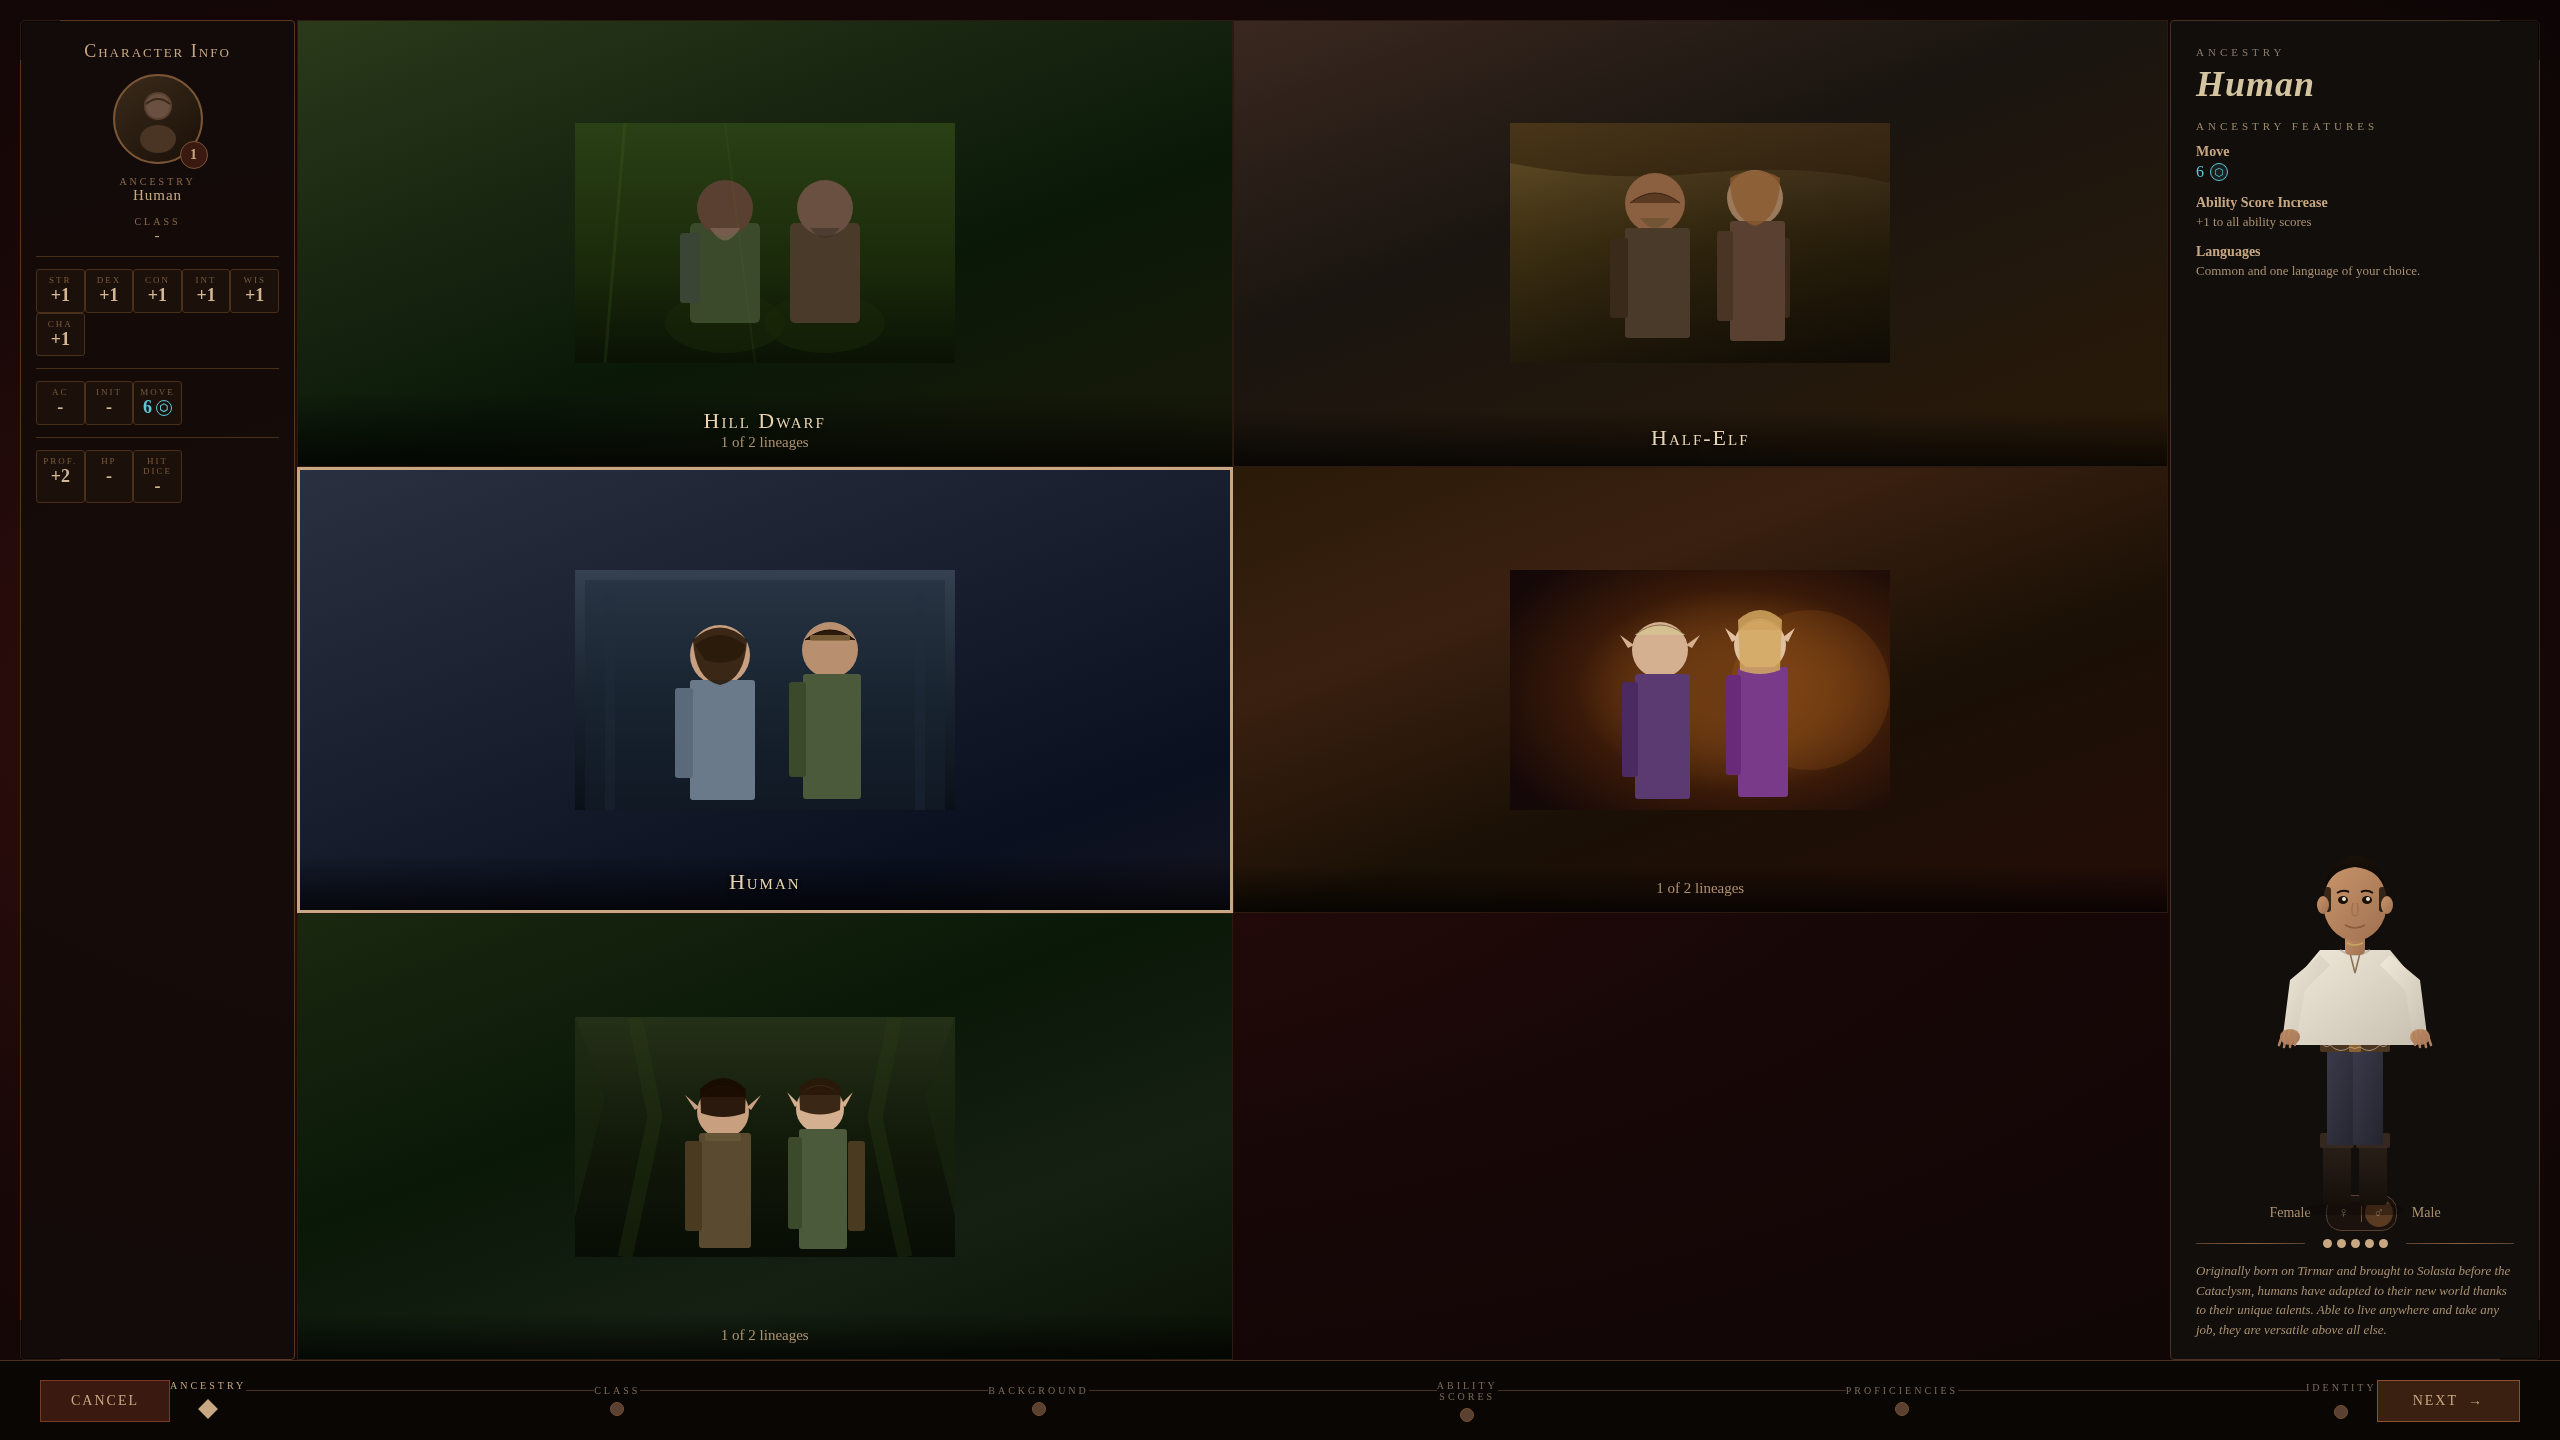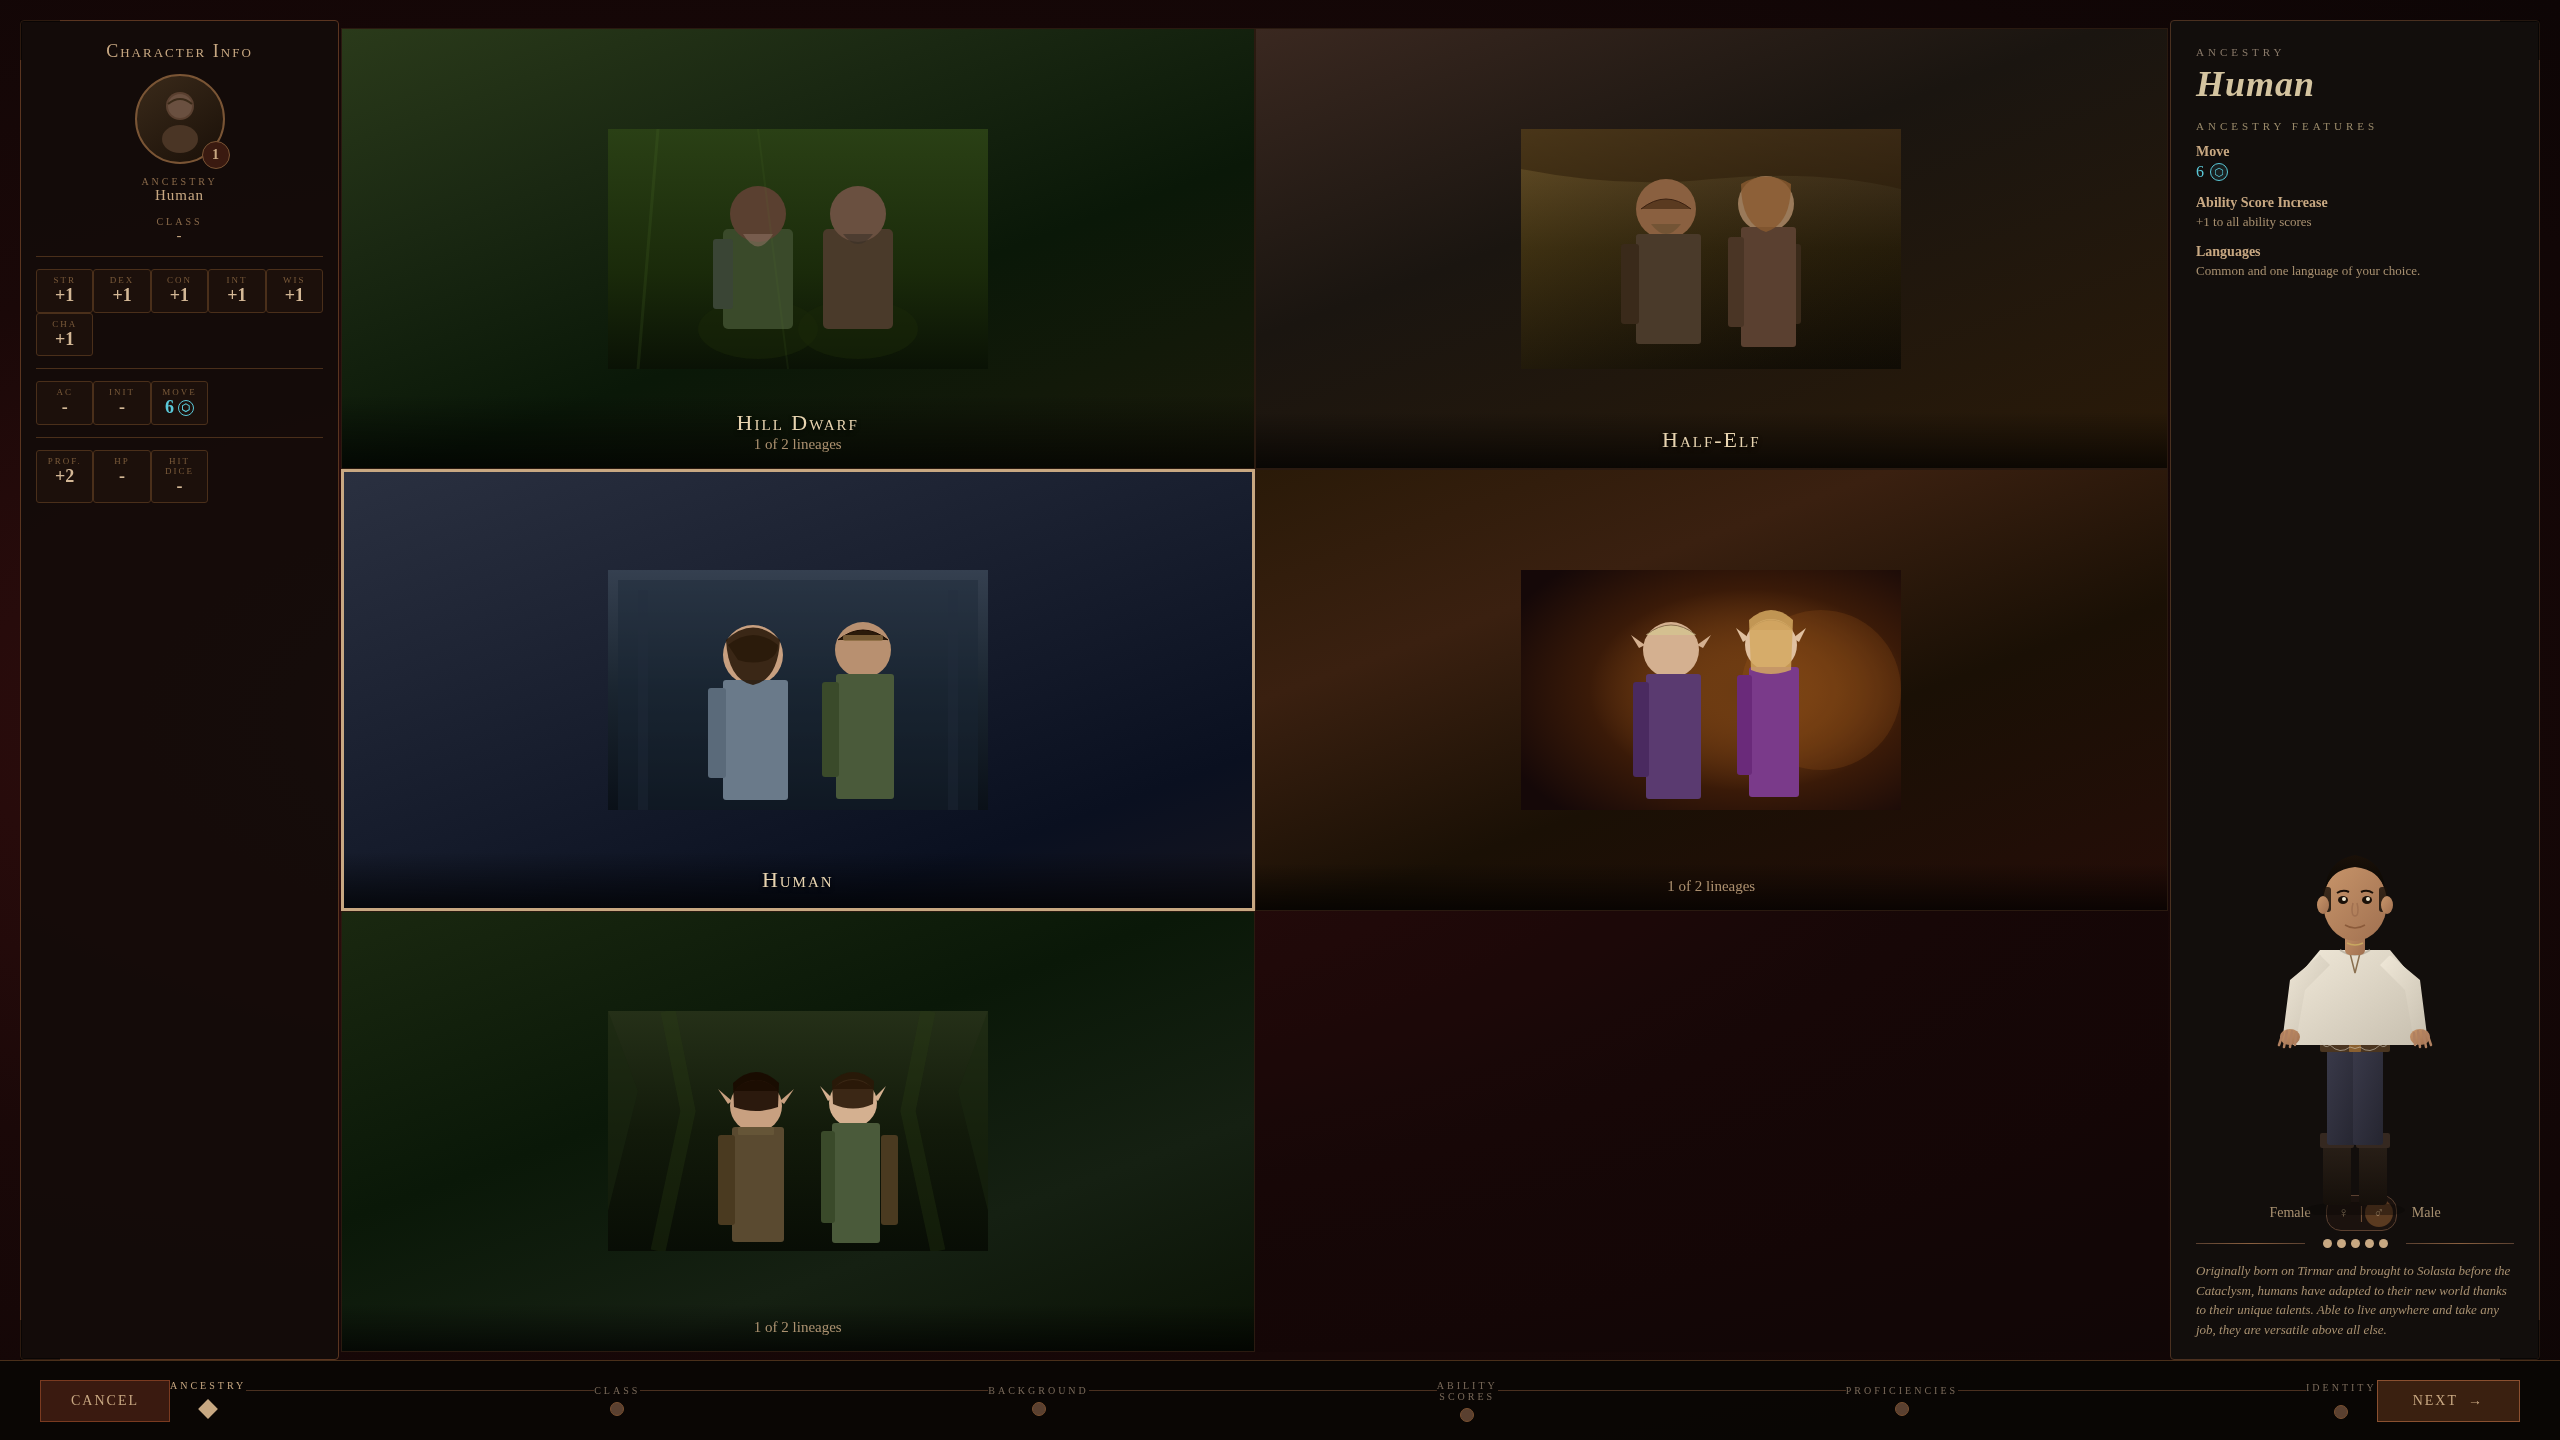--- a/index.html
+++ b/index.html
@@ -24,21 +24,21 @@
     .main-container {
       position: absolute;
       inset: 20px;
       display: flex;
       gap: 0;
       z-index: 1;
     }
 
     
     .character-panel {
-      width: 319px;
+      width: 275px;
       background: rgba(20, 12, 10, 0.92);
       border: 1px solid #5a3520;
       border-radius: 4px;
       padding: 20px 15px;
       flex-shrink: 0;
       display: flex;
       flex-direction: column;
       align-items: center;
       gap: 12px;
     }
@@ -148,21 +148,21 @@
       background: #4a2f1a;
     }
 
     
     .ancestry-grid {
       flex: 1;
       display: grid;
       grid-template-columns: 1fr 1fr;
       grid-template-rows: 1fr 1fr 1fr;
       gap: 0;
-      margin: 8px 2px;
+      margin: 0 2px;
     }
 
     .ancestry-card {
       position: relative;
       cursor: pointer;
       overflow: hidden;
       border: 1px solid #2a1a10;
     }
 
     .ancestry-card.selected {

